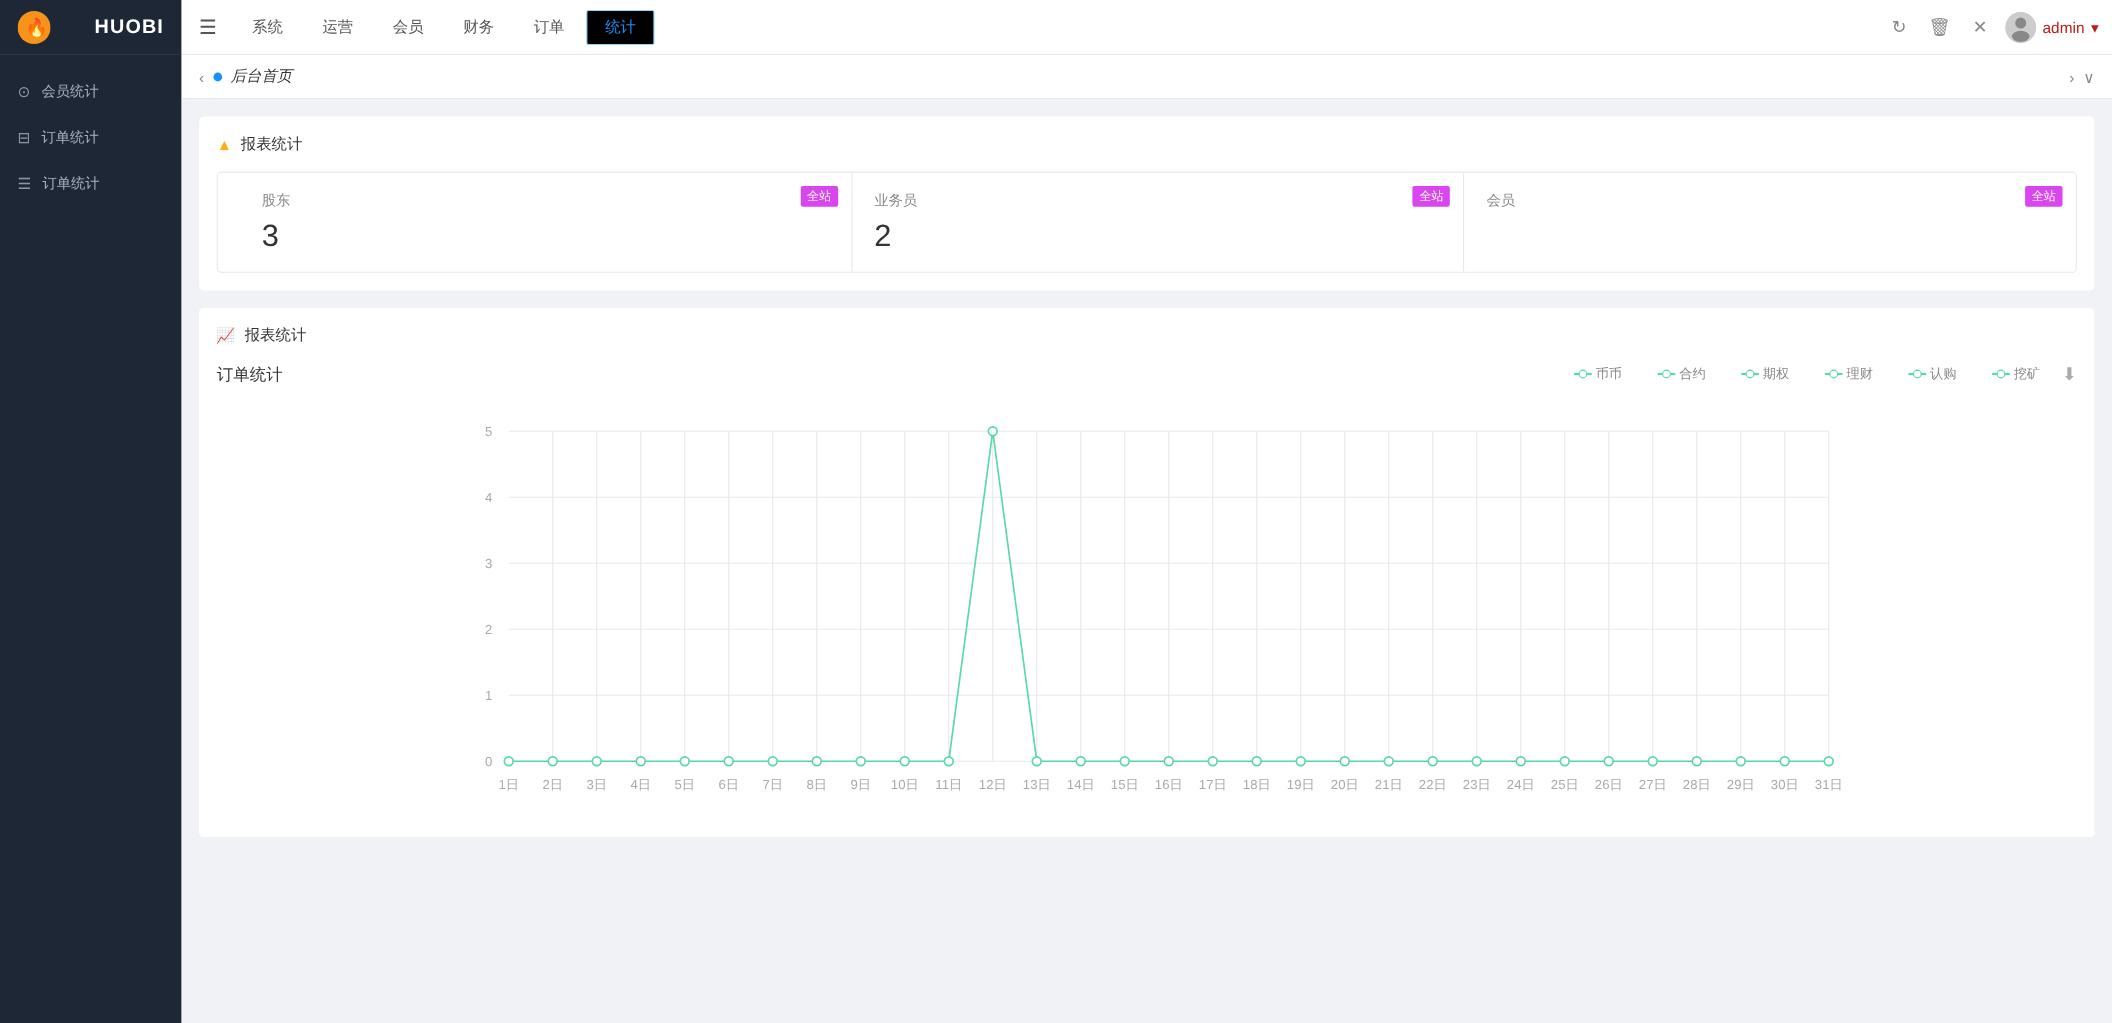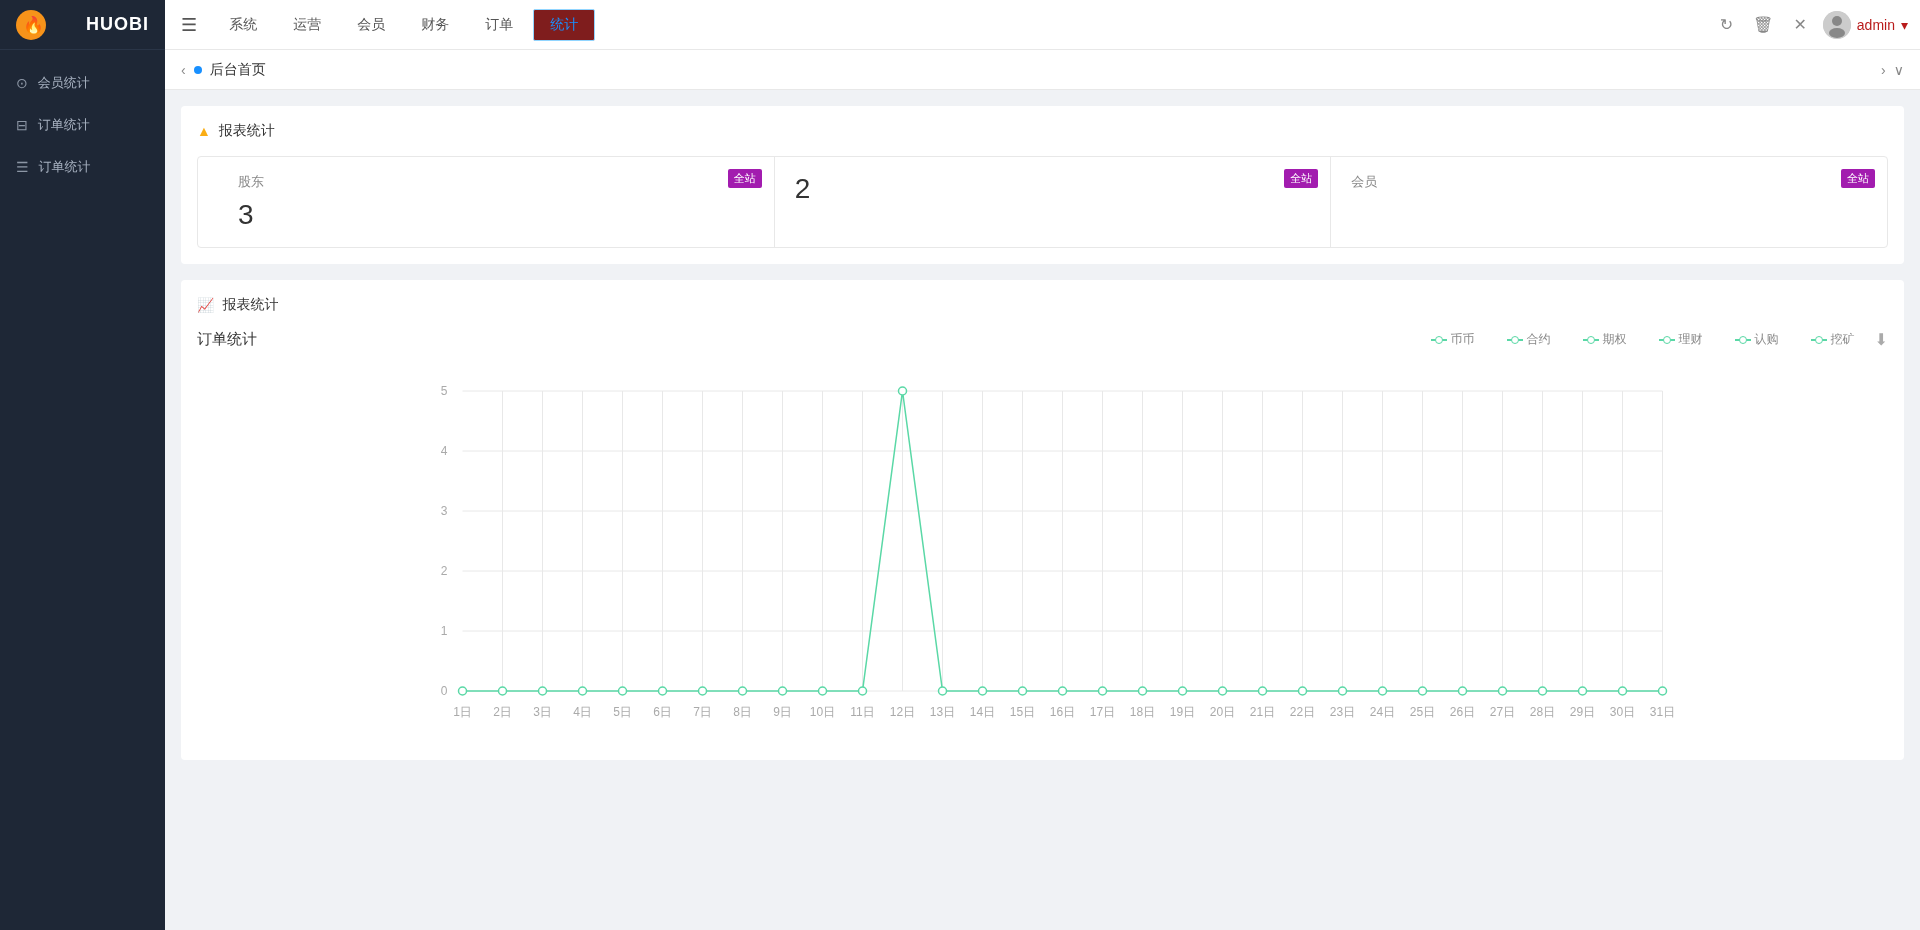--- a/index.html
+++ b/index.html
@@ -85,21 +85,21 @@
       gap: 4px;
     }
     .topnav-tab {
       padding: 6px 16px;
       cursor: pointer;
       color: #555;
       font-size: 14px;
       border-radius: 2px;
     }
     .topnav-tab.active {
-      background: #7f1d1d;
+      background: #000000;
       color: #1890ff;
       border: 1px solid #91d5ff;
     }
     .topnav-right {
       display: flex;
       align-items: center;
       gap: 12px;
     }
     .topnav-icon-btn {
       color: #888;
@@ -144,20 +144,21 @@
     }
     .breadcrumb-dot {
       width: 8px;
       height: 8px;
       border-radius: 50%;
       background: #1890ff;
     }
     .breadcrumb-text {
       color: #333;
       font-size: 14px;
+      font-style: italic;
     }
     .breadcrumb-right-arrows {
       margin-left: auto;
       display: flex;
       gap: 8px;
     }
 
     
     .content {
       flex: 1;
@@ -210,21 +211,21 @@
     }
     .stat-card-value {
       color: #333;
       font-size: 28px;
       font-weight: 400;
     }
     .stat-badge {
       position: absolute;
       top: 12px;
       right: 12px;
-      background: #a21caf;
+      background: #d946ef;
       color: #fff;
       font-size: 11px;
       padding: 2px 6px;
       border-radius: 2px;
       cursor: pointer;
       margin-left: 42px;
     }
 
     
     .chart-header {
@@ -358,20 +359,21 @@
         <span class="section-header-icon">▲</span>
         <span>报表统计</span>
       </div>
       <div class="stat-cards">
         <div class="stat-card">
           <div class="stat-card-label">股东</div>
           <div class="stat-card-value">3</div>
           <div class="stat-badge">全站</div>
         </div>
         <div class="stat-card">
+          <div class="stat-card-label">业务员</div>
           <div class="stat-card-value">2</div>
           <div class="stat-badge">全站</div>
         </div>
         <div class="stat-card">
           <div class="stat-card-label">会员</div>
           <div class="stat-badge">全站</div>
         </div>
       </div>
     </div>
 

